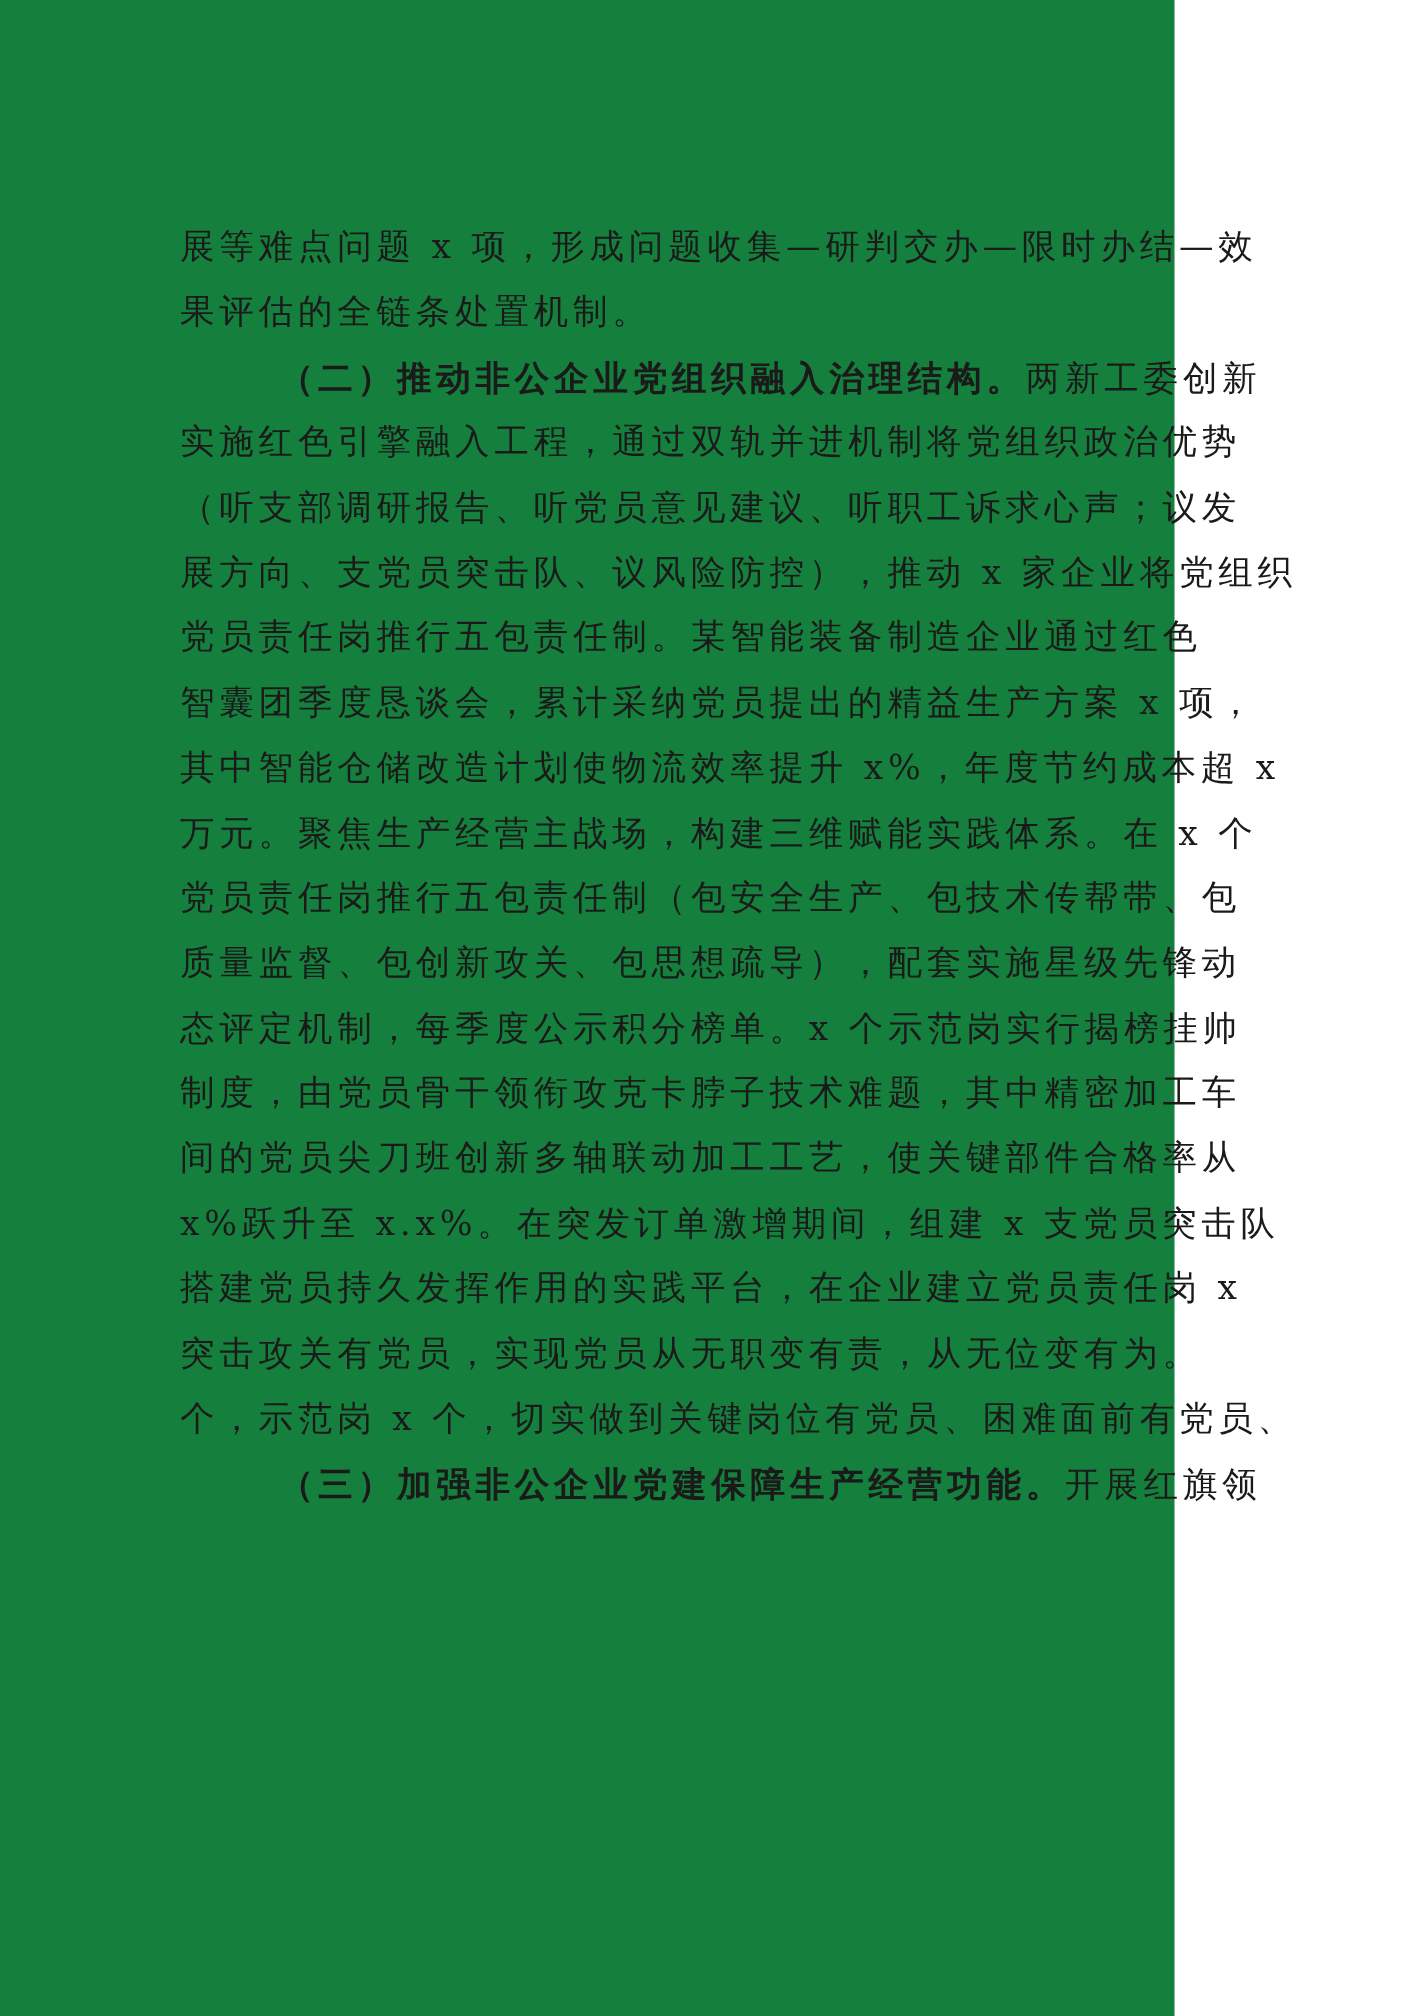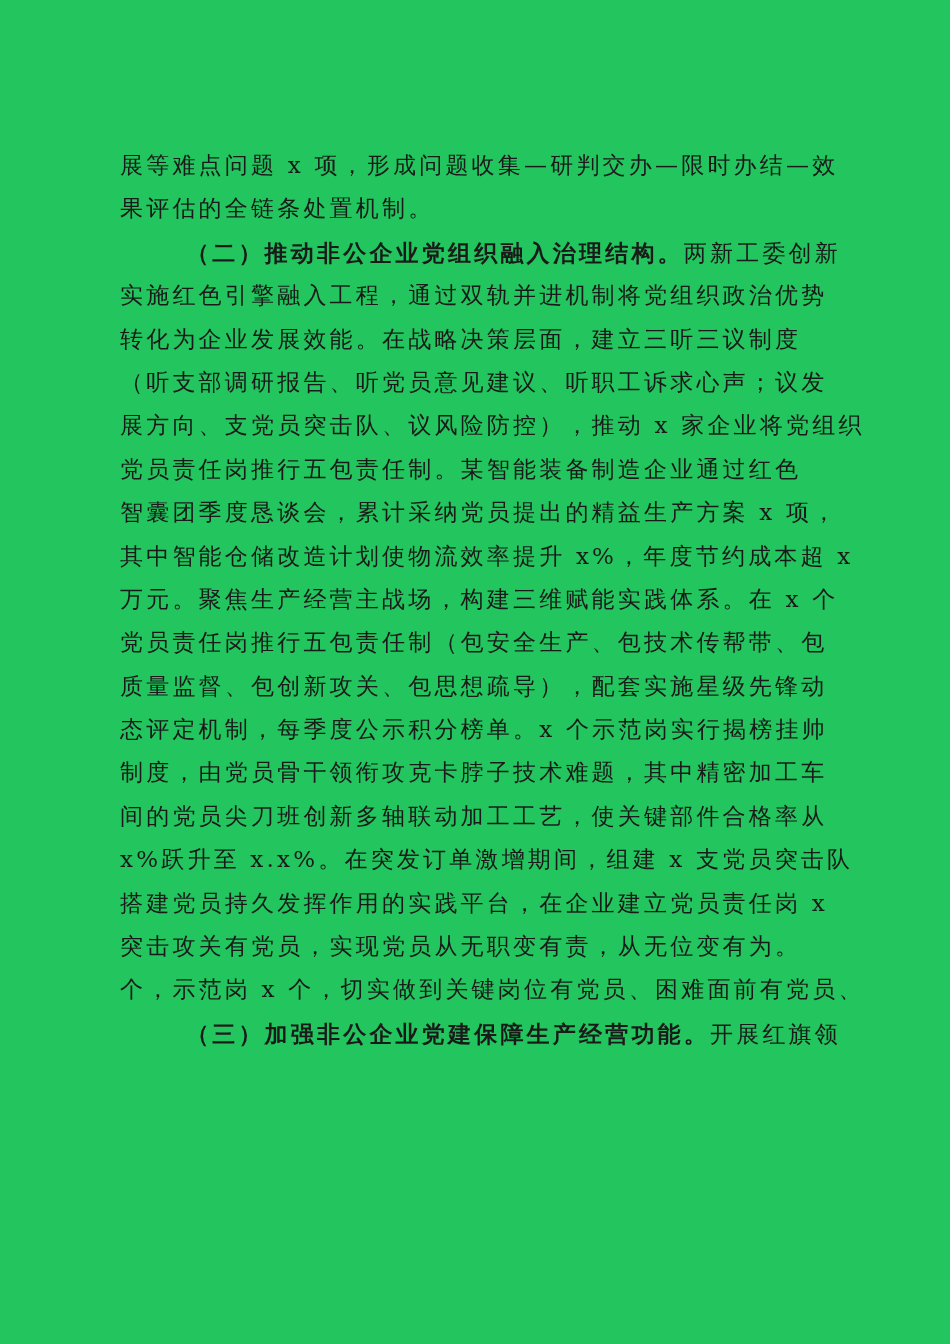--- a/index.html
+++ b/index.html
@@ -12,23 +12,23 @@
       height: 1344px;
       position: relative;
       overflow: hidden;
       font-family: "DejaVu Serif", "Liberation Serif", serif;
       color: #1a1a1a;
     }
     .page {
       position: absolute;
       left: 0;
       top: 0;
-      width: 950px;
+      width: 783px;
       height: 1344px;
-      background: #22c55e;
+      background: #15803d;
     }
     .text-block {
       position: absolute;
       left: 120px;
       top: 144px;
       width: 710px;
     }
     .line {
       height: 43.4px;
       line-height: 43.4px;
@@ -51,21 +51,20 @@
 <div class="page">
   <div class="text-block">
 
     <div class="line">展等难点问题 x 项，形成问题收集—研判交办—限时办结—效</div>
     <div class="line">果评估的全链条处置机制。</div>
 
     <div class="line indent">
       <span class="heading">（二）推动非公企业党组织融入治理结构。</span><span>两新工委创新</span>
     </div>
     <div class="line">实施红色引擎融入工程，通过双轨并进机制将党组织政治优势</div>
-    <div class="line">转化为企业发展效能。在战略决策层面，建立三听三议制度</div>
     <div class="line">（听支部调研报告、听党员意见建议、听职工诉求心声；议发</div>
     <div class="line">展方向、支党员突击队、议风险防控），推动 x 家企业将党组织</div>
     <div class="line">党员责任岗推行五包责任制。某智能装备制造企业通过红色</div>
     <div class="line">智囊团季度恳谈会，累计采纳党员提出的精益生产方案 x 项，</div>
     <div class="line">其中智能仓储改造计划使物流效率提升 x%，年度节约成本超 x</div>
     <div class="line">万元。聚焦生产经营主战场，构建三维赋能实践体系。在 x 个</div>
     <div class="line">党员责任岗推行五包责任制（包安全生产、包技术传帮带、包</div>
     <div class="line">质量监督、包创新攻关、包思想疏导），配套实施星级先锋动</div>
     <div class="line">态评定机制，每季度公示积分榜单。x 个示范岗实行揭榜挂帅</div>
     <div class="line">制度，由党员骨干领衔攻克卡脖子技术难题，其中精密加工车</div>

